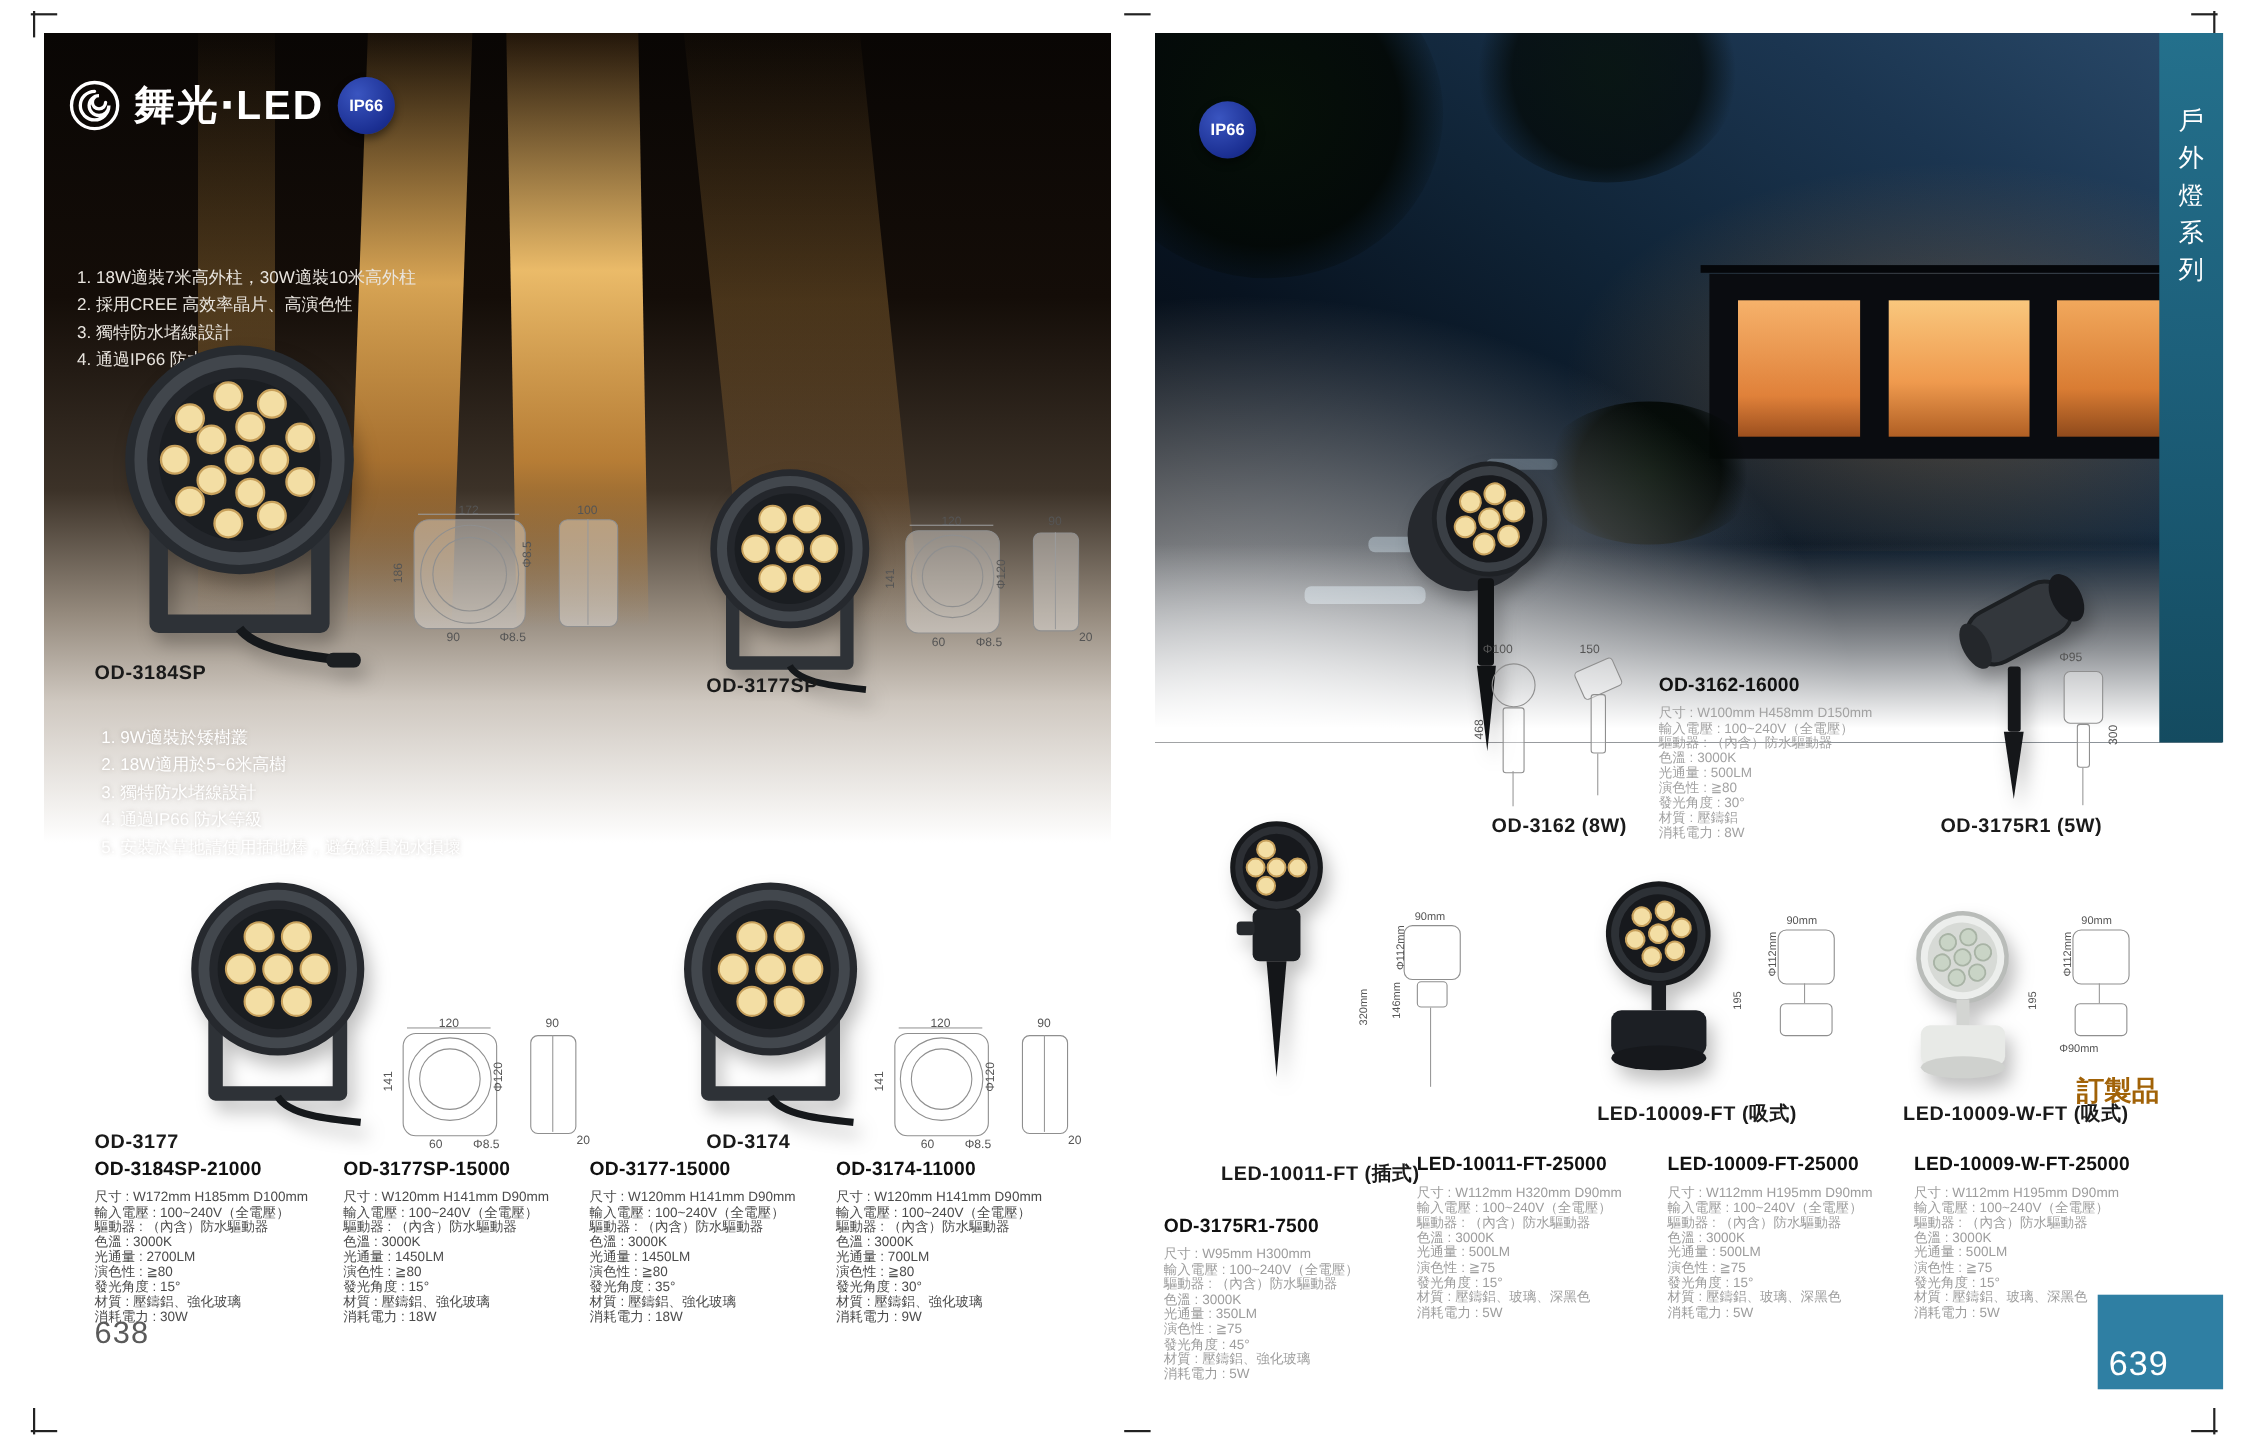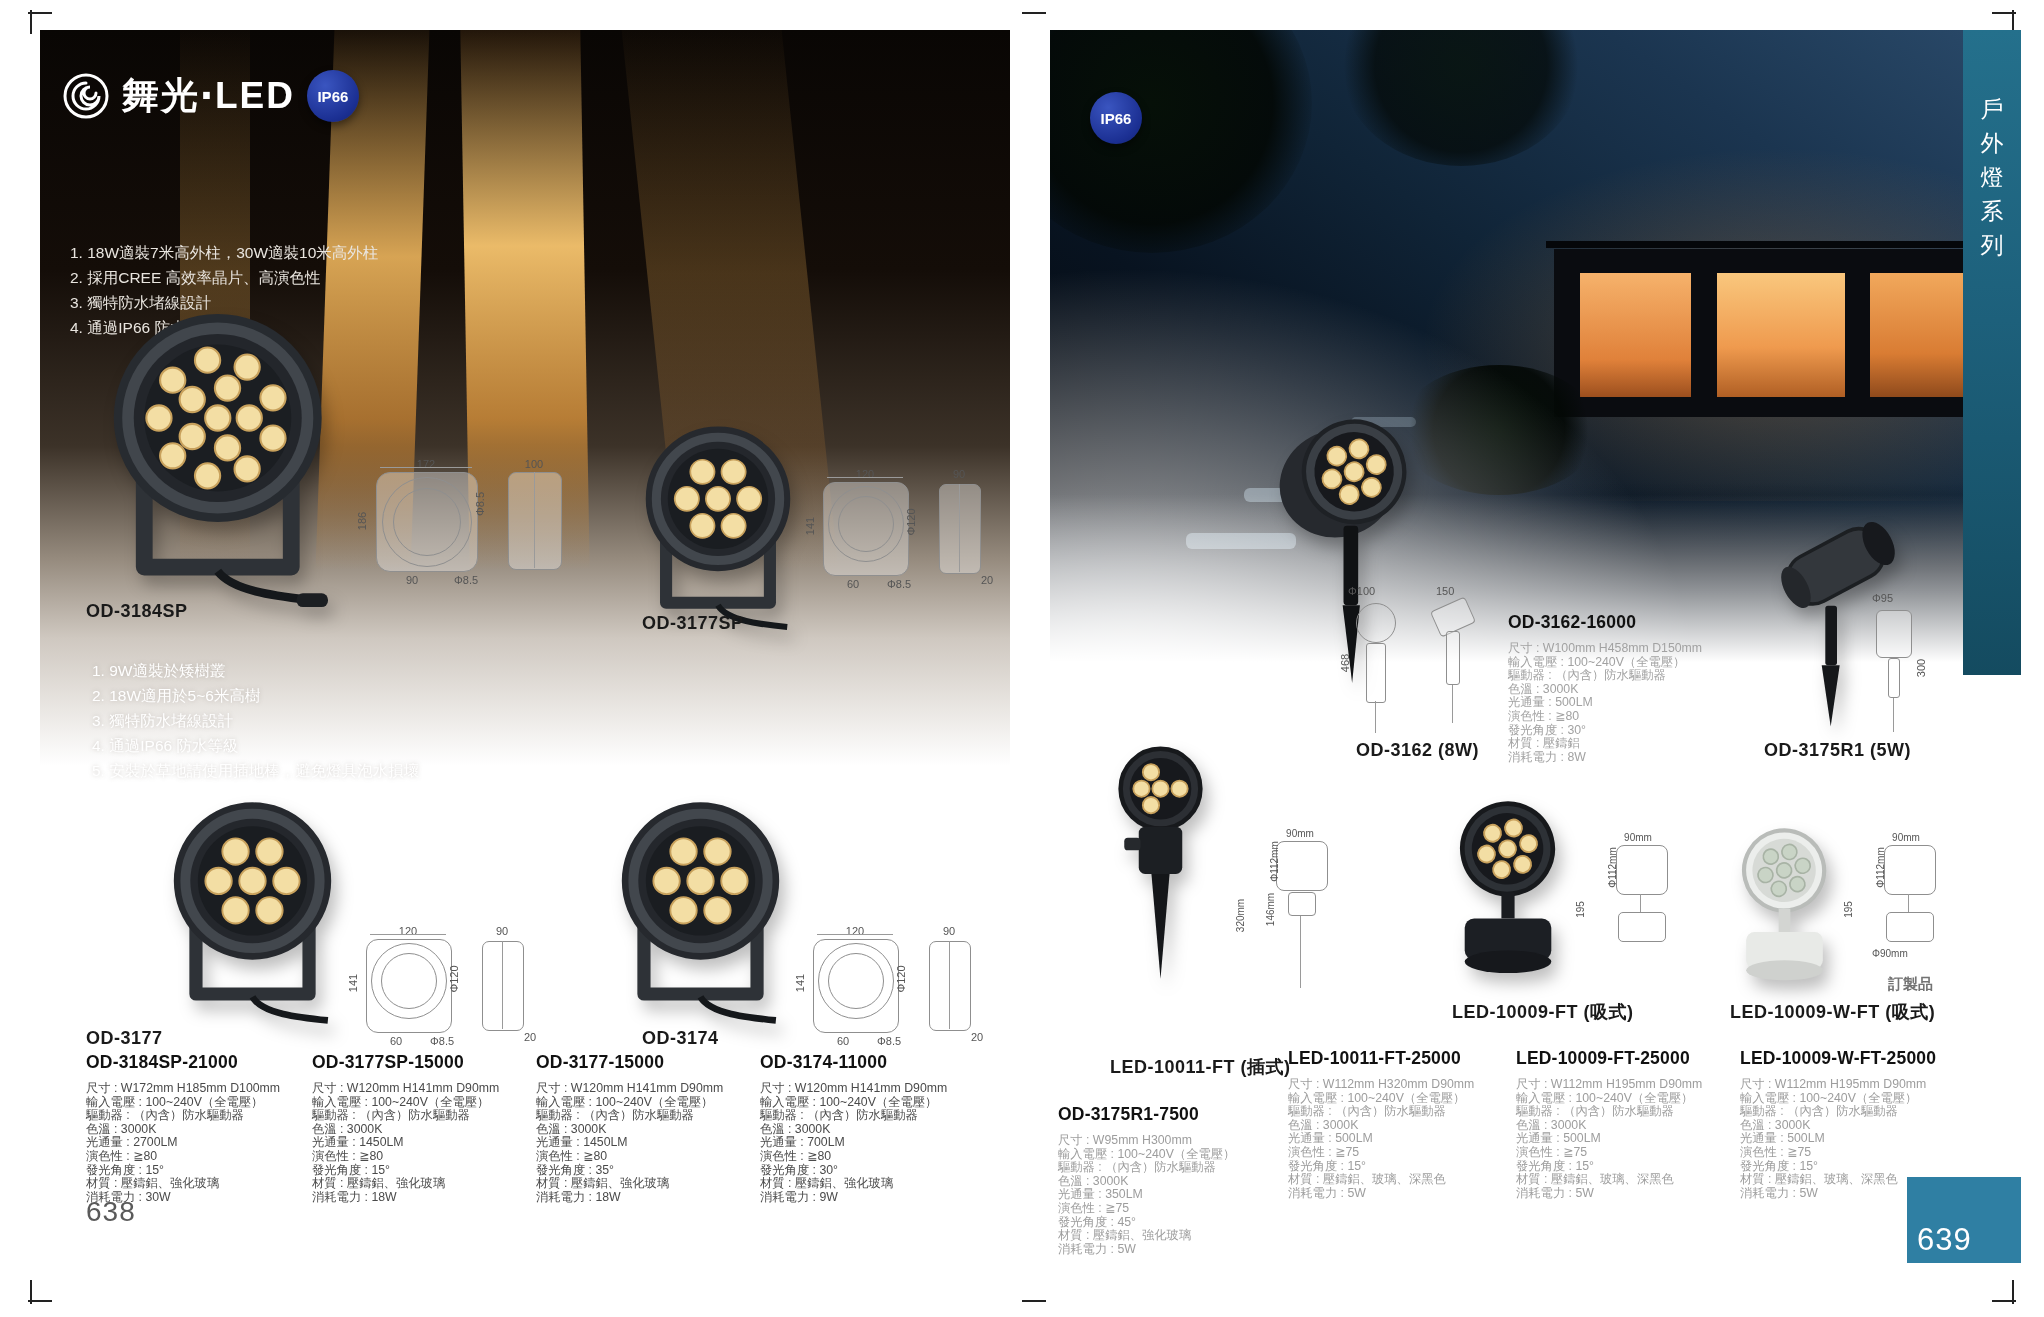--- a/index.html
+++ b/index.html
@@ -61,21 +61,21 @@
   .dg .circ{position:absolute;border:1.5px solid #8f8f8f;border-radius:50%;}
   .dg .lbl{position:absolute;white-space:nowrap;}
   .dg .vert{transform:rotate(-90deg);transform-origin:center;display:inline-block;}
   .dg .vline{position:absolute;width:1px;background:#9a9a9a;}
   .dg .hline{position:absolute;height:1px;background:#9a9a9a;}
 
   .prod{position:absolute;filter:drop-shadow(6px 10px 8px rgba(0,0,0,.25));}
   .pg-num{position:absolute;font-size:28px;color:#5a5a5a;letter-spacing:1px;}
   .pg-box{position:absolute;left:1907px;top:1177px;width:114px;height:86px;background:#2f7fa3;text-align:center;}
   .pg-box span{position:absolute;left:10px;bottom:5px;color:#fff;font-size:31px;letter-spacing:1px;}
-  .custom-badge{position:absolute;font-size:15px;font-weight:bold;color:#737373;}
+  .custom-badge{position:absolute;font-size:25px;font-weight:bold;color:#a16207;}
 </style>
 </head>
 <body>
 
 <div id="sheet">
 
   <div class="crop" style="left:28px;top:12px;width:24px;height:2px"></div>
   <div class="crop" style="left:30px;top:10px;width:2px;height:24px"></div>
   <div class="crop" style="left:1022px;top:12px;width:24px;height:2px"></div>
   <div class="crop" style="left:1992px;top:12px;width:24px;height:2px"></div>

